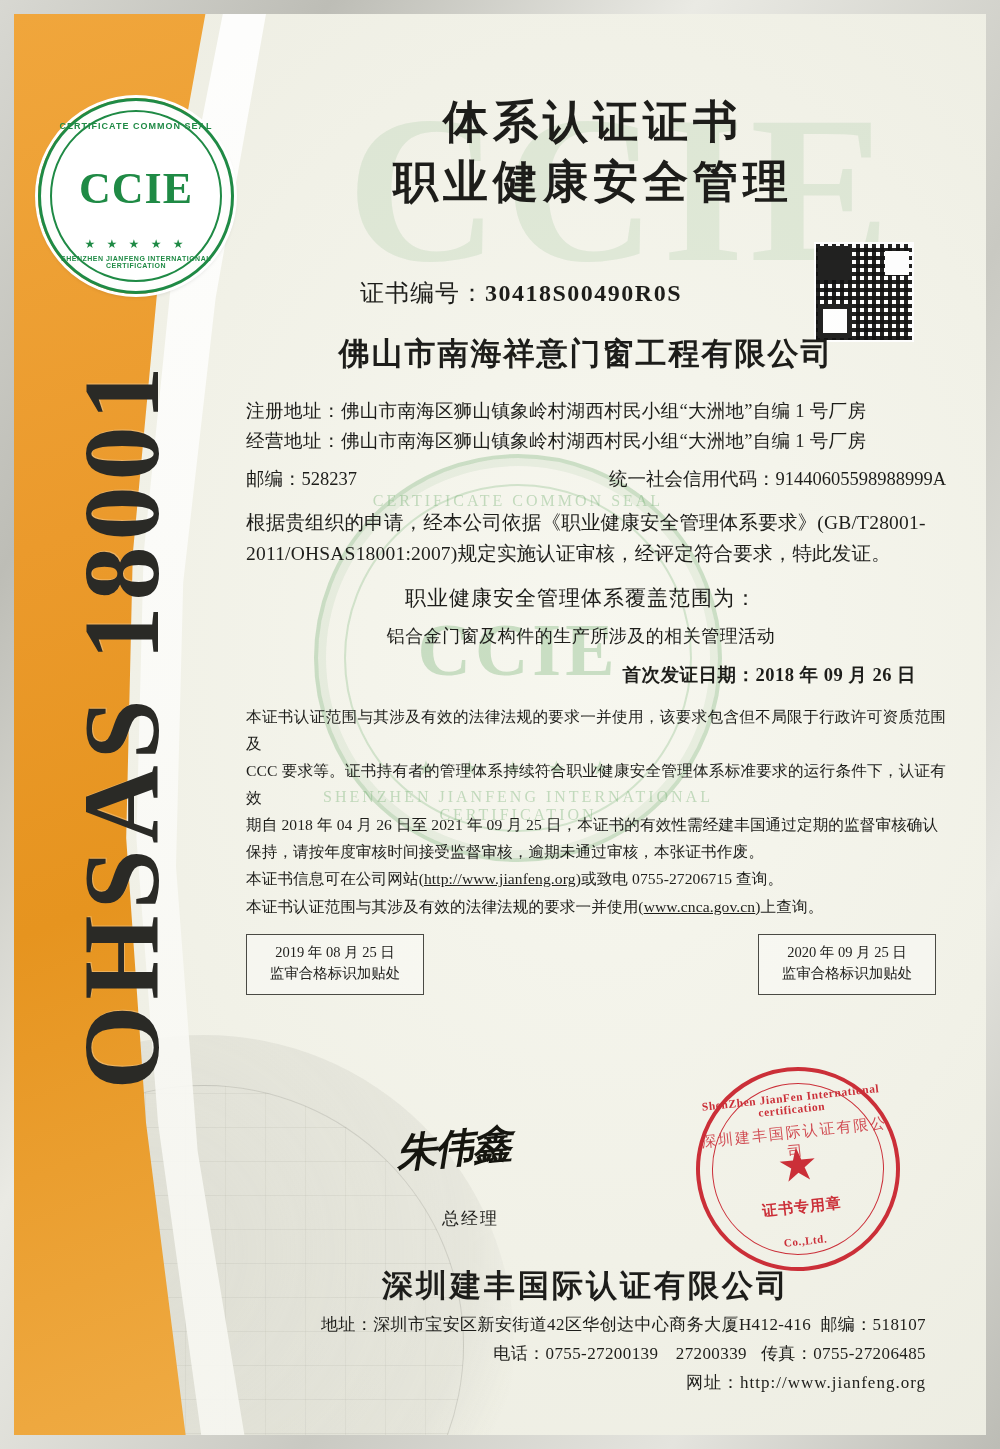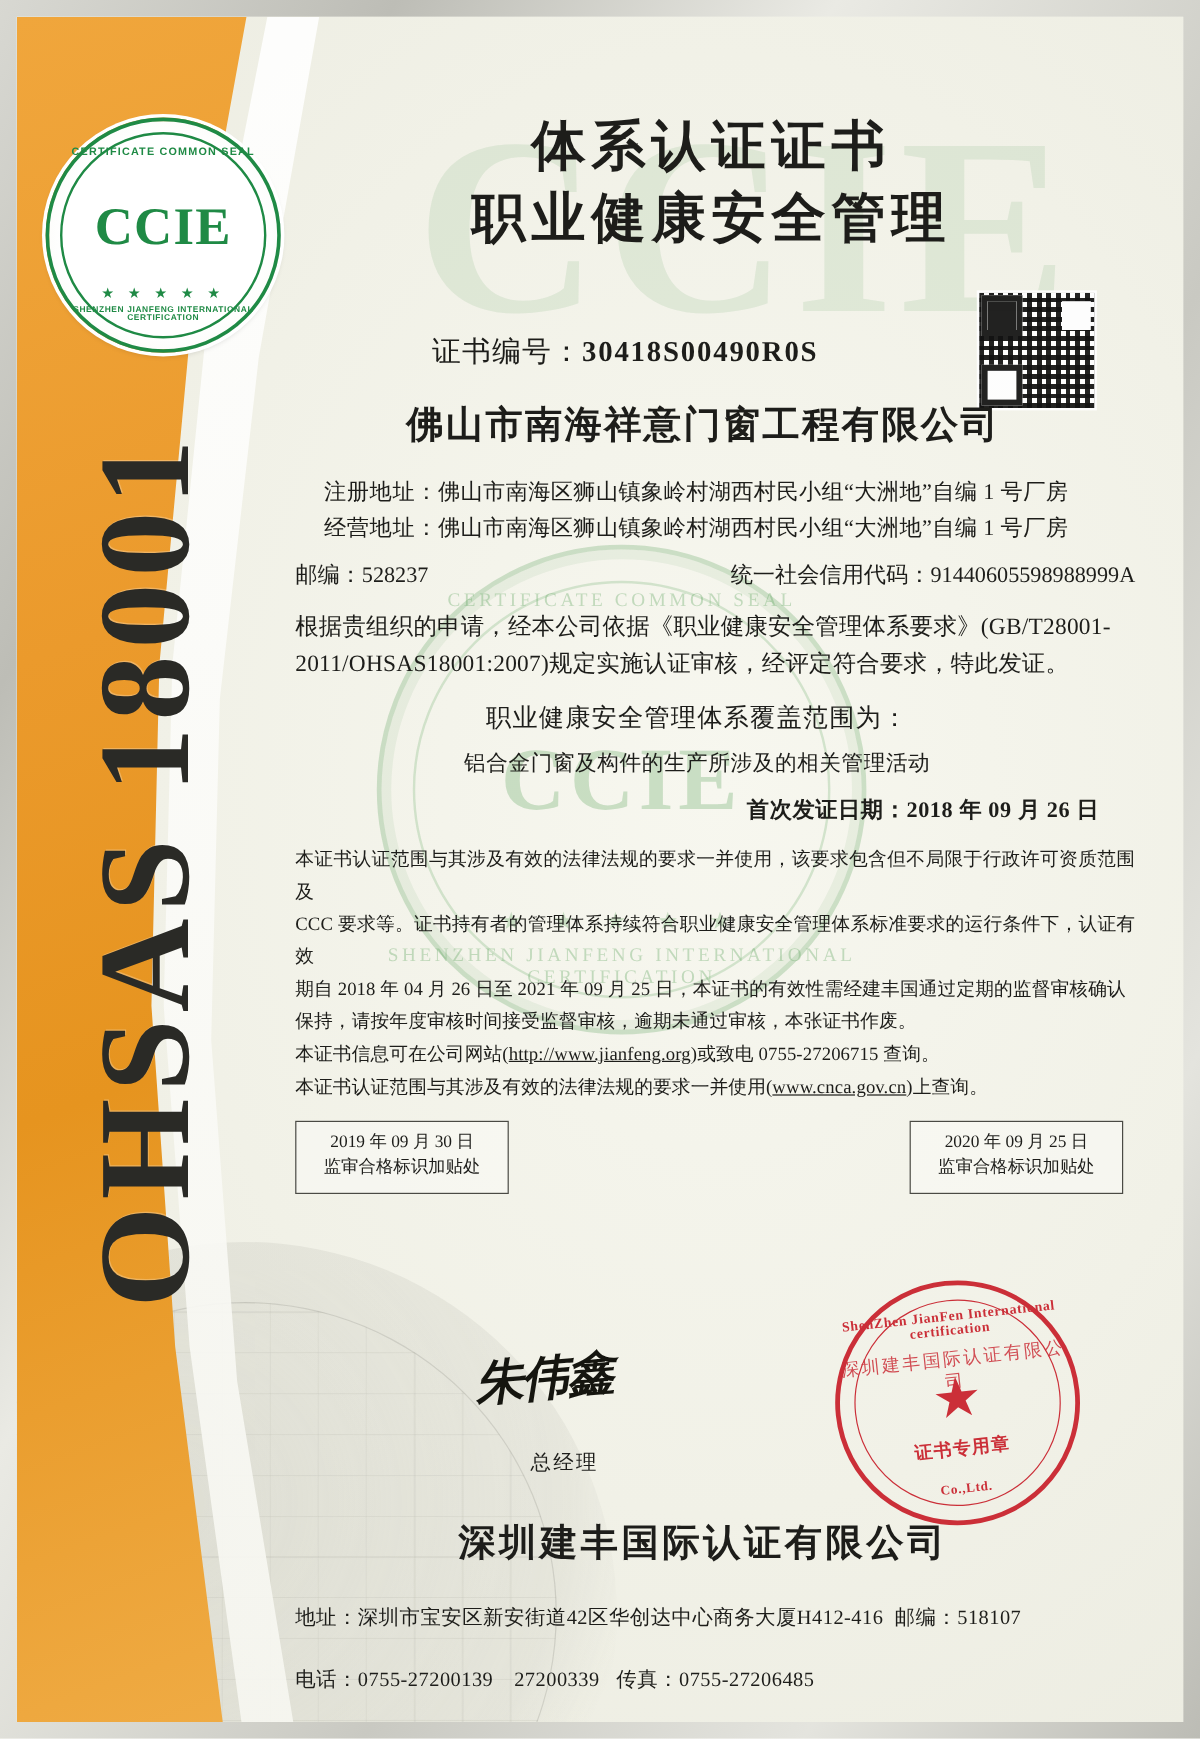--- a/index.html
+++ b/index.html
@@ -273,21 +273,21 @@
     letter-spacing: 2px;
     padding-right: 20px;
   }
   .addr-block {
     margin-top: 22px;
     font-family: "Liberation Serif", serif;
     font-size: 18.5px;
     line-height: 1.62;
     letter-spacing: .3px;
   }
-  .addr-row { white-space: nowrap; margin-left: 24px; }
+  .addr-row { white-space: nowrap; }
   .addr-label { letter-spacing: .5px; }
   .twocol {
     margin-top: 9px;
     display: flex;
     justify-content: space-between;
     font-family: "Liberation Serif", serif;
     font-size: 18.5px;
   }
   .para {
     margin-top: 16px;
@@ -439,25 +439,25 @@
   .issuer {
     text-align: center;
     font-family: "Liberation Serif", serif;
     font-weight: 700;
     font-size: 31px;
     letter-spacing: 3px;
     margin-top: 4px;
     padding-right: 20px;
   }
   .footer-line {
-    text-align: left;
+    text-align: right;
     font-family: "Liberation Serif", serif;
     font-size: 17px;
     letter-spacing: .4px;
-    margin-top: 29px;
+    margin-top: 6px;
     padding-right: 20px;
   }
   .footer-line.web {
     font-family: "Liberation Serif", serif;
     letter-spacing: 1px;
   }
 </style>
 </head>
 <body>
 
@@ -539,21 +539,21 @@
         <span class="line">本证书认证范围与其涉及有效的法律法规的要求一并使用，该要求包含但不局限于行政许可资质范围及</span>
         <span class="line">CCC 要求等。证书持有者的管理体系持续符合职业健康安全管理体系标准要求的运行条件下，认证有效</span>
         <span class="line">期自 2018 年 04 月 26 日至 2021 年 09 月 25 日，本证书的有效性需经建丰国通过定期的监督审核确认</span>
         <span class="line">保持，请按年度审核时间接受监督审核，逾期未通过审核，本张证书作废。</span>
         <span class="line"><span>本证书信息可在公司网站(</span><span class="link">http://www.jianfeng.org</span><span>)或致电 0755-27206715 查询。</span></span>
         <span class="line"><span>本证书认证范围与其涉及有效的法律法规的要求一并使用(</span><span class="link">www.cnca.gov.cn</span><span>)上查询。</span></span>
       </div>
 
       <div class="sticker-row">
         <div class="sticker">
-          <div>2019 年 09 月 30 日</div>
+          <div>2019 年 08 月 25 日</div>
           <div>监审合格标识加贴处</div>
         </div>
         <div class="sticker">
           <div>2020 年 09 月 25 日</div>
           <div>监审合格标识加贴处</div>
         </div>
       </div>
 
       <div class="sig-area">
         <div class="sig-script">朱伟鑫</div>

